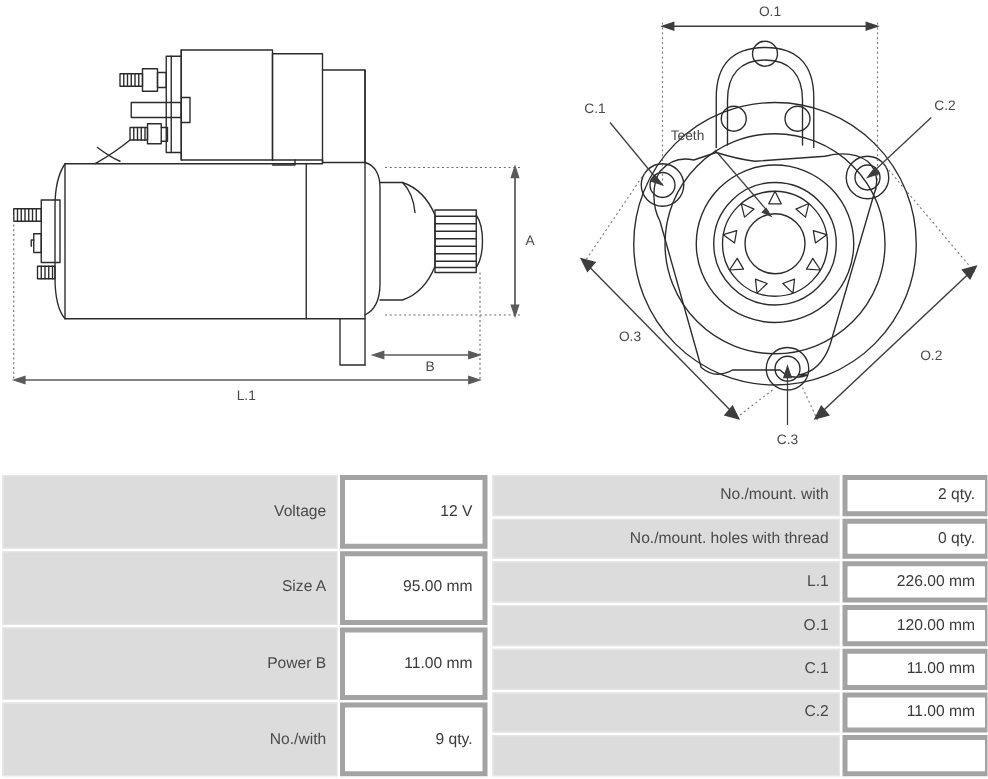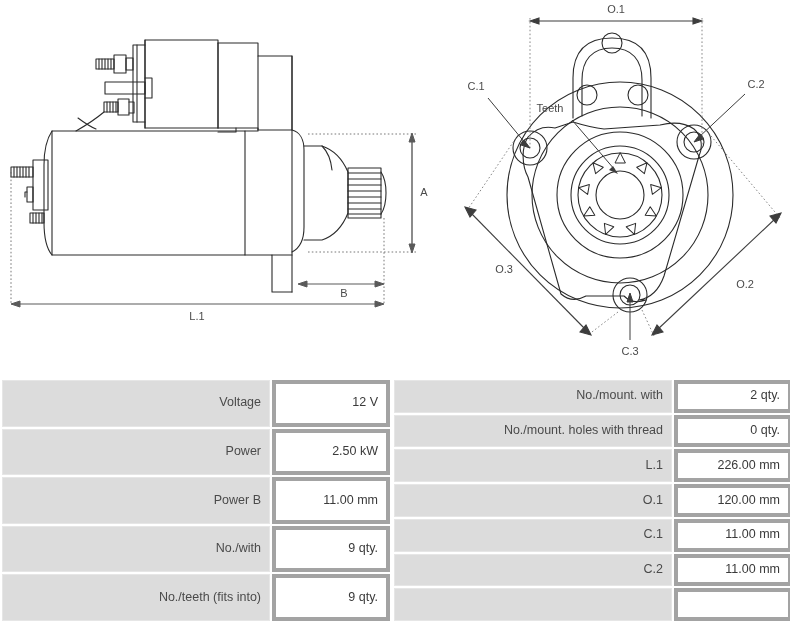--- a/index.html
+++ b/index.html
@@ -313,33 +313,29 @@
       <colgroup>
           <col class="c-lbl">
           <col class="c-val">
         </colgroup>
       <tbody>
         <tr>
           <td class="lbl">Voltage</td>
           <td class="val">12 V</td>
         </tr>
         <tr>
-          <td class="lbl">Power</td>
-          <td class="val">2.50 kW</td>
+          <td class="lbl">Size A</td>
+          <td class="val">95.00 mm</td>
         </tr>
         <tr>
           <td class="lbl">Power B</td>
           <td class="val">11.00 mm</td>
         </tr>
         <tr>
           <td class="lbl">No./with</td>
-          <td class="val">9 qty.</td>
-        </tr>
-        <tr>
-          <td class="lbl">No./teeth (fits into)</td>
           <td class="val">9 qty.</td>
         </tr>
       </tbody>
     </table>
 
     <table class="spec-table right">
       <colgroup>
           <col class="c-lbl">
           <col class="c-val">
         </colgroup>

